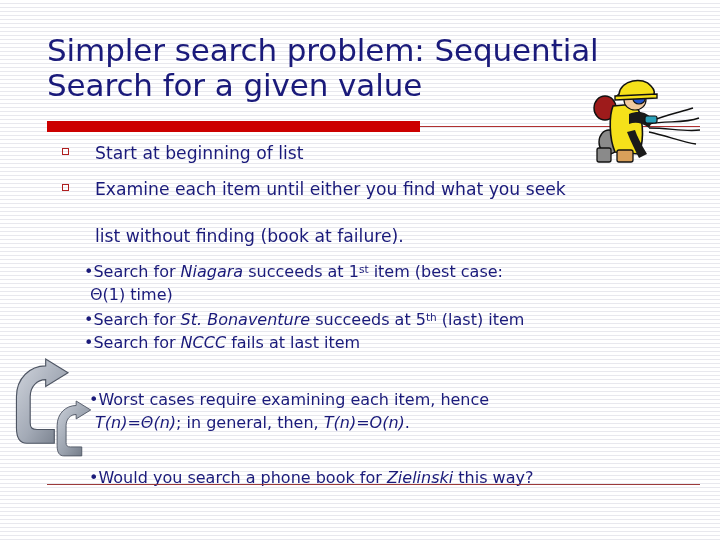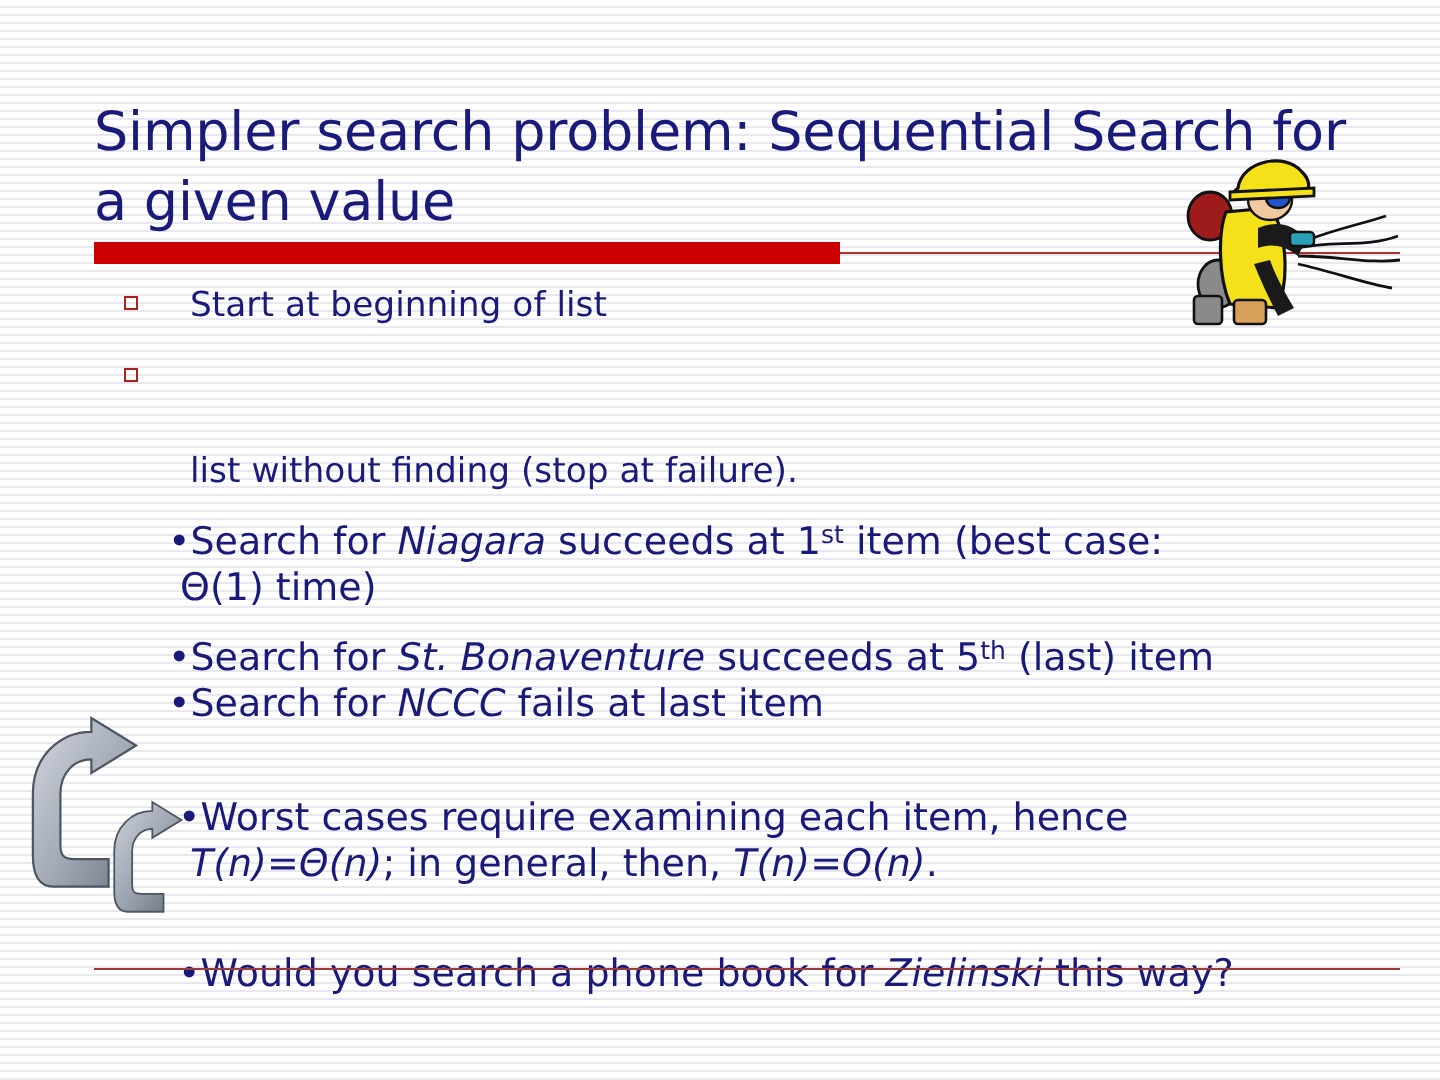--- a/index.html
+++ b/index.html
@@ -26,24 +26,24 @@
       #e8e8ee 3px,
       #e8e8ee 4px
     );
     overflow: hidden;
   }
 
   
   #title {
     position: absolute;
     left: 47px;
-    top: 49px;
+    top: 33px;
     width: 630px;
     color: #1a1a7a;
-    font-size: 27px;
+    font-size: 31px;
     line-height: 35px;
     font-weight: normal;
     letter-spacing: -0.1px;
     white-space: pre-line;
   }
 
   
   #rule-thin {
     position: absolute;
     left: 47px;
@@ -84,30 +84,30 @@
     top: 6px;
     width: 7px;
     height: 7px;
     border: 1.4px solid #b02020;
     box-sizing: border-box;
     background: transparent;
   }
 
   .lvl2 {
     color: #1a1a7a;
-    font-size: 19px;
+    font-size: 16px;
     line-height: 23px;
     padding-left: 90px;
     padding-right: 26px;
     text-indent: -6px;
   }
   .lvl2 .dot { letter-spacing: 0px; }
 
   .sp-niagara  { margin-top: 12px; }
-  .sp-bonav    { margin-top: 12px; border-radius: 11px; }
+  .sp-bonav    { margin-top: 2px; border-radius: 11px; }
   .sp-nccc     { }
   .sp-worst    { margin-top: 34px; padding-left: 95px; }
   .sp-phone    { margin-top: 32px; padding-left: 95px; }
 
   .gap2 { margin-top: 4px; }
   .gap3 { margin-top: 5px; }
 
   i, .it { font-style: italic; }
 
   sup {
@@ -192,23 +192,23 @@
 
   <div id="body">
 
     <div class="lvl1">
       <span class="sq"></span>
       <span>Start at beginning of list</span>
     </div>
 
     <div class="lvl1 gap2">
       <span class="sq"></span>
+      <span>Examine each item until either you find what you seek</span><br>
       <br>
-      <br>
-      <span>list without finding (stop at failure).</span>
+      <span>list without finding (book at failure).</span>
     </div>
 
 
     <div class="lvl2 sp-niagara">
       <span class="dot">•</span><span>Search for </span><i>Niagara</i><span> succeeds at 1</span><sup>st</sup><span> item (best case:</span><br><span>Θ(1) time)</span>
     </div>
 
     <div class="lvl2 sp-bonav">
       <span class="dot">•</span><span>Search for </span><i>St. Bonaventure</i><span> succeeds at 5</span><sup>th</sup><span> (last) item</span>
     </div>

